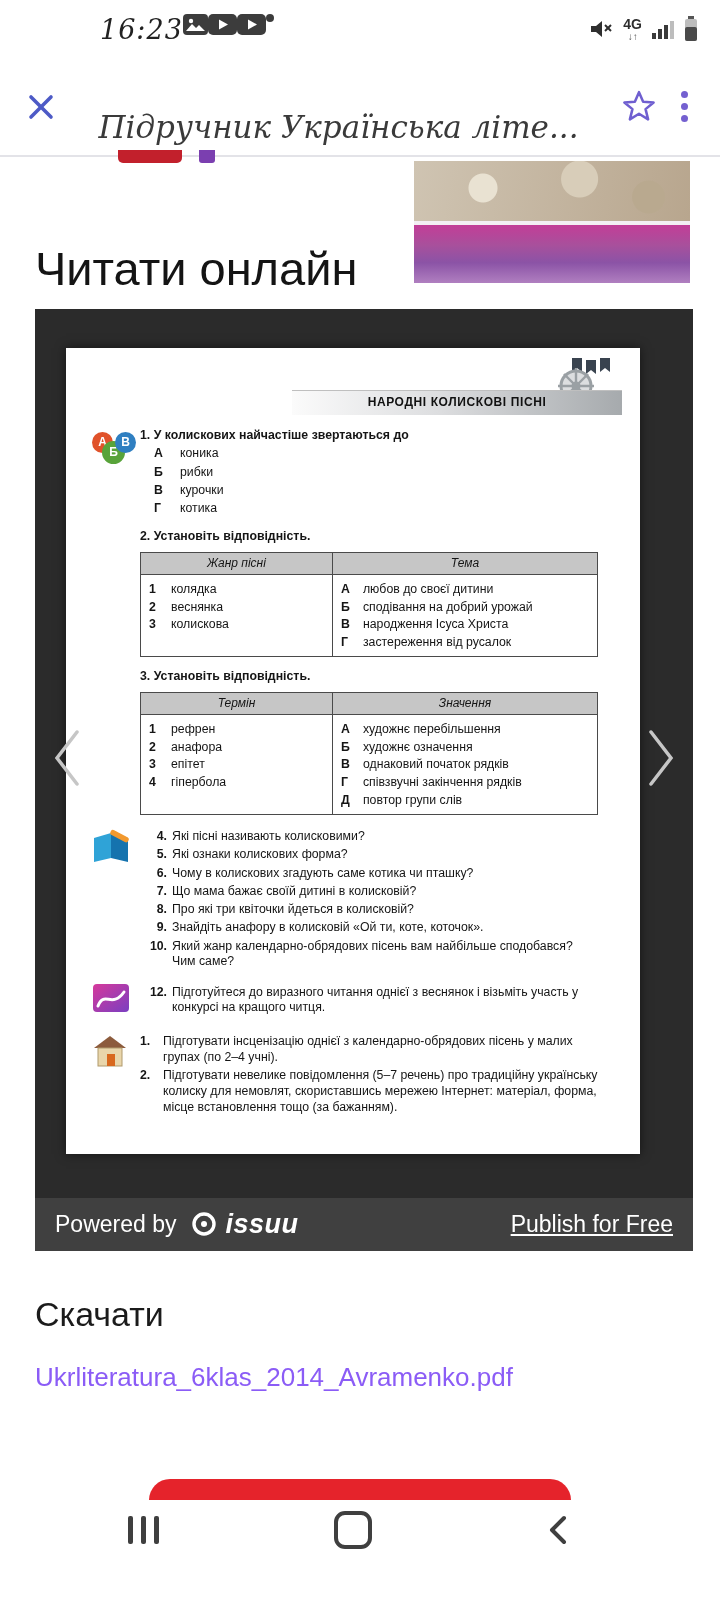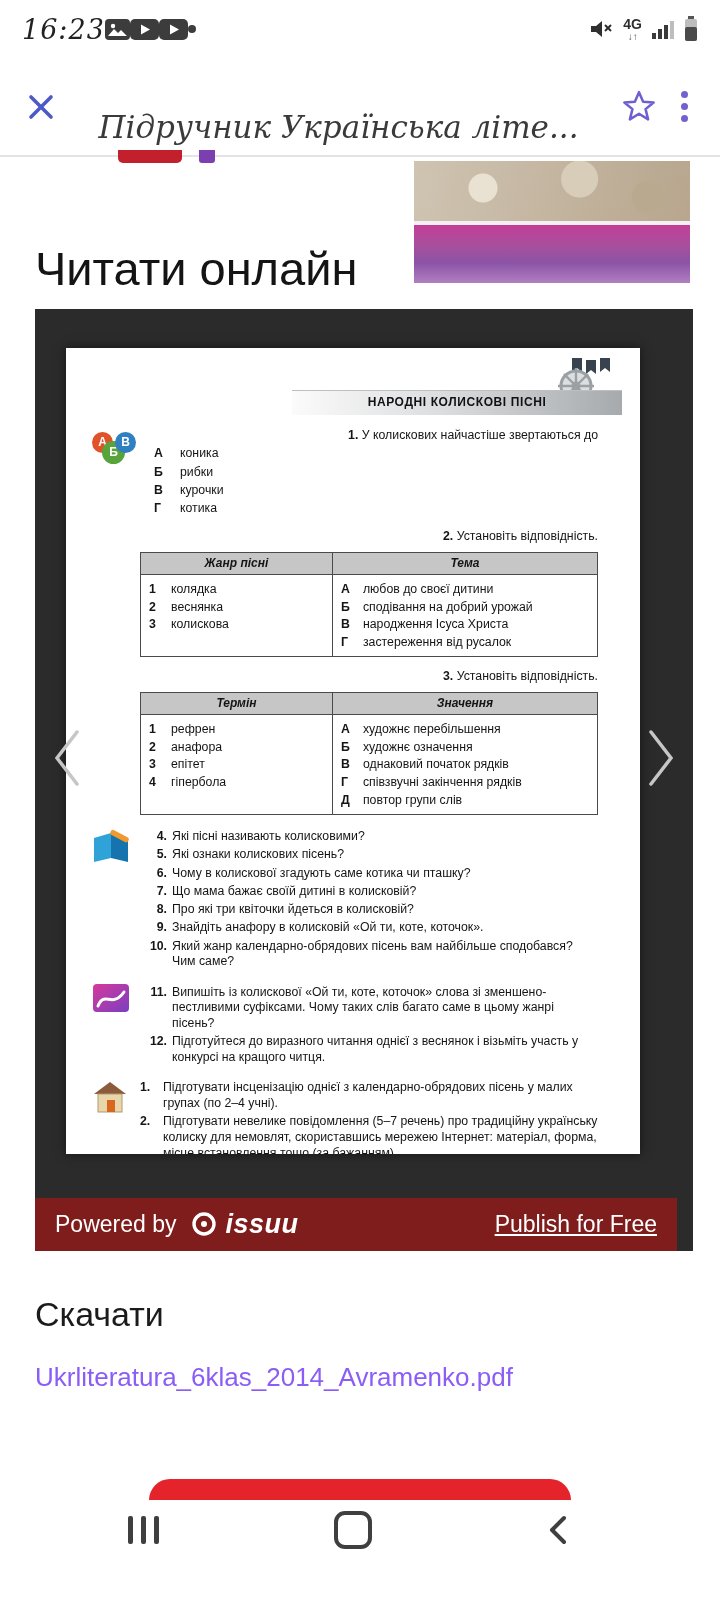--- a/index.html
+++ b/index.html
@@ -2,21 +2,21 @@
 <html><head>
 <meta charset="utf-8">
 <style>
   html,body{margin:0;padding:0;}
   body{
     width:720px;height:1600px;position:relative;overflow:hidden;
     background:#fff;font-family:"Liberation Sans",sans-serif;color:#1a1a1a;
   }
   
   .status-bar{height:58px;display:flex;align-items:center;padding:0 22px;}
-  .sb-left{display:flex;align-items:center;}
+  .sb-left{display:flex;margin-left:78px;}
   .sb-time{font-family:"DejaVu Serif",serif;font-style:italic;font-size:27px;color:#222;letter-spacing:1px;}
   .sb-right{display:flex;align-items:center;gap:10px;margin-left:auto;}
   .sb-dot{width:8px;height:8px;border-radius:50%;background:#3c3c3c;display:inline-block;}
   .net{display:inline-flex;flex-direction:column;align-items:center;line-height:1;}
   .net-4g{font-size:14px;font-weight:bold;color:#2e2e2e;}
   .net-arrows{font-size:10px;color:#555;margin-top:1px;}
   
   .browser-bar{height:97px;display:flex;align-items:center;padding:0 26px;border-bottom:2px solid #e3e3e8;}
   .bb-title{flex:1;text-align:center;font-family:"DejaVu Serif",serif;font-style:italic;
     font-size:31px;color:#3a3a3a;white-space:nowrap;overflow:hidden;padding:0 10px;margin-top:40px;}
@@ -36,42 +36,42 @@
   
   .page-heading{margin:86px 0 0 35px;font-size:47px;color:#141414;line-height:1.1;}
   
   .viewer{position:relative;width:658px;height:942px;margin:14px 0 0 35px;background:#2b2b2b;}
   .doc-page{position:absolute;left:31px;top:39px;width:574px;height:806px;background:#fff;
     box-shadow:0 0 10px rgba(0,0,0,.55);padding:10px 26px 0 26px;box-sizing:border-box;
     font-size:12.3px;line-height:1.28;color:#151515;overflow:hidden;}
   .chev{position:absolute;top:419px;cursor:pointer;}
   .chev-left{left:18px;}
   .chev-right{right:18px;}
-  .viewer-bar{position:absolute;left:0;right:16px;bottom:0;height:53px;background:#7f1d1d;
+  .viewer-bar{position:absolute;left:0;right:0;bottom:0;height:53px;background:#404040;
     display:flex;align-items:center;padding:0 20px;box-sizing:border-box;}
   .vb-powered{color:#fff;font-size:23px;margin-right:14px;}
   .vb-logo{display:flex;align-items:center;gap:7px;}
   .vb-brand{color:#fff;font-size:27px;font-weight:bold;letter-spacing:.5px;}
   .vb-publish{color:#fff;font-size:23px;text-decoration:underline;margin-left:auto;cursor:pointer;}
   
   .pg-head{position:relative;height:58px;}
   .pg-strip{position:absolute;left:200px;right:-8px;top:32px;height:24px;
     background:linear-gradient(to right,#fbfbfb 0%,#dcdddf 45%,#a6aaad 100%);
     border-top:1px solid #bfbfbf;display:flex;align-items:center;justify-content:center;
     font-weight:bold;font-size:12px;letter-spacing:.6px;color:#111;}
   .wheel{position:absolute;right:2px;top:-2px;}
   .row{display:flex;margin-top:12px;}
   .ic{width:48px;flex:none;padding-top:1px;position:relative;}
   .bd{flex:1;padding-right:16px;}
-  .stem{font-weight:normal;text-align:right;}
+  .stem{font-weight:bold;}
   .opts{margin:3px 0 0 14px;}
   .opt{display:grid;grid-template-columns:18px 1fr;column-gap:8px;margin-top:2.5px;}
   .opt b{font-weight:bold;}
   .tb{width:100%;border-collapse:collapse;margin-top:7px;border:1.3px solid #4a4a4a;}
-  .tb th{background:#c6c6c6;border:1.3px solid #4a4a4a;font-size:12px;font-weight:bold;font-style:italic;padding:3px 4px;}
+  .tb th{background:#c6c6c6;border:1.3px solid #4a4a4a;font-size:12px;font-weight:normal;font-style:italic;padding:3px 4px;}
   .tb td{border:1.3px solid #4a4a4a;vertical-align:top;padding:5px 8px;}
   .tb .c1{width:42%;}
   .tl{display:grid;grid-template-columns:15px 1fr;column-gap:7px;margin-top:2px;}
   .tl b{font-weight:bold;}
   .q{display:grid;grid-template-columns:27px 1fr;column-gap:5px;margin-top:2.5px;}
   .q b{text-align:right;font-weight:bold;}
   .hq{display:grid;grid-template-columns:16px 1fr;column-gap:7px;margin-top:2.5px;}
   .hq b{font-weight:bold;}
   
   .abv{position:relative;width:44px;height:40px;}
@@ -335,25 +335,25 @@
           <rect x="20" y="1" width="20" height="5.5" rx="2.5" fill="#f2992e" transform="rotate(28 20 1)"></rect>
         </svg>
       </div>
       <div class="bd">
         <div class="q">
             <b>4.</b>
             <span>Які пісні називають колисковими?</span>
           </div>
         <div class="q">
             <b>5.</b>
-            <span>Які ознаки колискових пісень?</span>
+            <span>Які ознаки колискових форма?</span>
           </div>
         <div class="q">
             <b>6.</b>
-            <span>Чому в колискової згадують саме котика чи пташку?</span>
+            <span>Чому в колискових згадують саме котика чи пташку?</span>
           </div>
         <div class="q">
             <b>7.</b>
             <span>Що мама бажає своїй дитині в колисковій?</span>
           </div>
         <div class="q">
             <b>8.</b>
             <span>Про які три квіточки йдеться в колисковій?</span>
           </div>
         <div class="q">
@@ -375,24 +375,20 @@
               <stop offset="0" stop-color="#d6399b"></stop>
                 <stop offset="1" stop-color="#7a3fc1"></stop>
             </linearGradient>
           </defs>
           <rect x="1" y="1" width="36" height="28" rx="4" fill="url(#artg)"></rect>
           <path d="M6,23 C 12,7 20,26 32,9" stroke="#fff" stroke-width="3" fill="none" stroke-linecap="round"></path>
         </svg>
       </div>
       <div class="bd">
         <div class="q">
-            <b>11.</b>
-            <span>Випишіть із колискової «Ой ти, коте, коточок» слова зі зменшено-пестливими суфіксами. Чому таких слів багато саме в цьому жанрі пісень?</span>
-          </div>
-        <div class="q">
             <b>12.</b>
             <span>Підготуйтеся до виразного читання однієї з веснянок і візьміть участь у конкурсі на кращого читця.</span>
           </div>
       </div>
     </div>
 
     <div class="row">
       <div class="ic">
         <svg width="38" height="36" viewBox="0 0 38 36">
           <polygon points="2,15 18,3 34,15" fill="#8c5b3c"></polygon>

